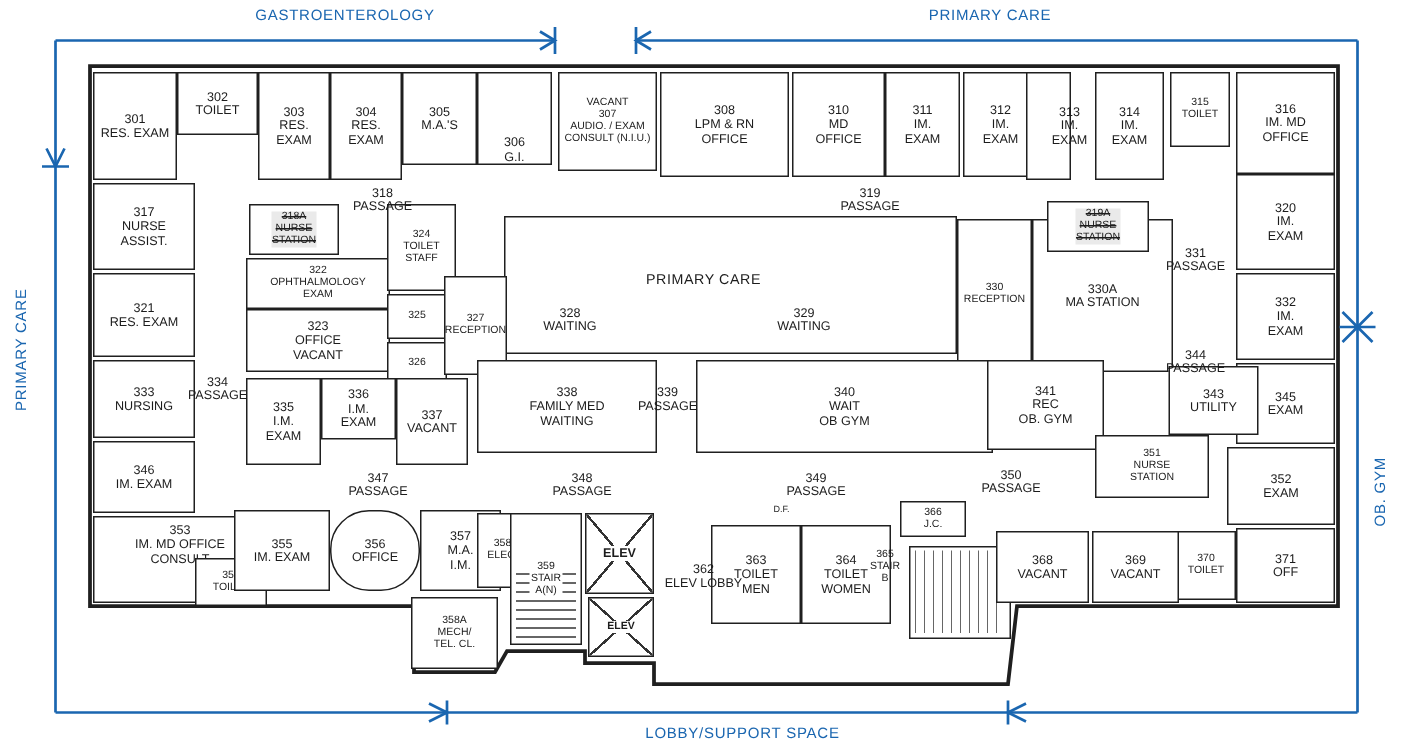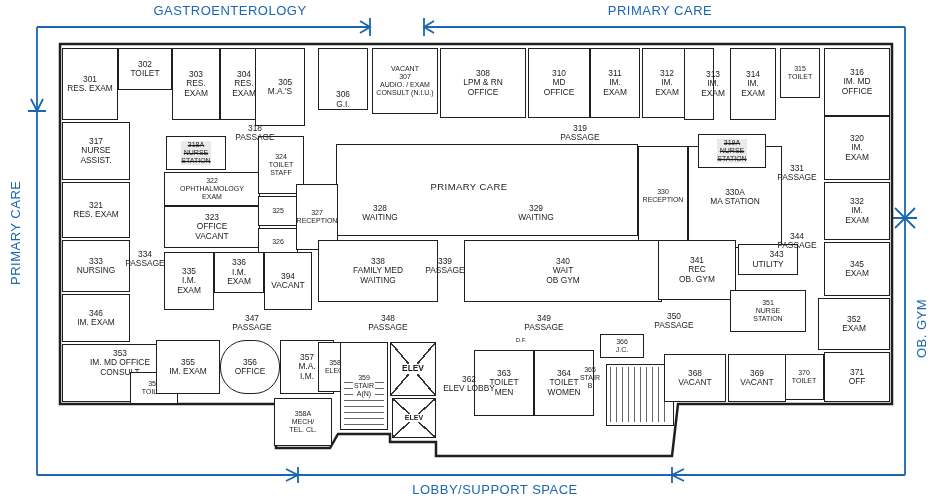--- a/index.html
+++ b/index.html
@@ -18,21 +18,21 @@
   .elev{background-image:
       linear-gradient(to top right,transparent calc(50% - .8px),#333 calc(50% - .8px),#333 calc(50% + .8px),transparent calc(50% + .8px)),
       linear-gradient(to bottom right,transparent calc(50% - .8px),#333 calc(50% - .8px),#333 calc(50% + .8px),transparent calc(50% + .8px));}
   .elev .rlabel{background:#fff;padding:0 2px;font-weight:bold;}
   .stair{overflow:hidden;}
   .stair .rlabel{position:relative;z-index:2;background:#fff;padding:0 1px;}
   .treads{position:absolute;left:3px;right:3px;bottom:2px;height:52%;z-index:1;
       background:repeating-linear-gradient(180deg,#666 0 1px,transparent 1px 6px);}
   .stair.nolabel .treads{height:92%;top:2px;
       background:repeating-linear-gradient(90deg,#666 0 1px,transparent 1px 6px);}
-  .peri{position:absolute;color:#1a66b0;font-size:13px;letter-spacing:.5px;z-index:4;
+  .peri{position:absolute;color:#1a66b0;font-size:10px;letter-spacing:.5px;z-index:4;
         display:flex;align-items:center;justify-content:center;text-align:center;}
   .peri.vert{writing-mode:vertical-rl;transform:rotate(180deg);}
 </style>
 </head>
 <body>
 
 <div id="canvas">
 
   <svg class="lines" width="940" height="502" viewBox="0 0 940 502">
 
@@ -82,21 +82,21 @@
     <div class="room  " style="left: 172px; top: 48px; width: 48px; height: 72px;">
       <span class="rlabel">303
 RES.
 EXAM</span>
     </div>
     <div class="room  " style="left: 220px; top: 48px; width: 48px; height: 72px;">
       <span class="rlabel">304
 RES.
 EXAM</span>
     </div>
-    <div class="room  " style="left: 255px; top: 48px; width: 50px; height: 78px; text-align: right;">
+    <div class="room  " style="left: 268px; top: 48px; width: 50px; height: 62px;">
       <span class="rlabel">305
 M.A.'S</span>
     </div>
     <div class="room  " style="left: 318px; top: 48px; width: 50px; height: 62px; align-items: flex-end;">
       <span class="rlabel">306
 G.I.</span>
     </div>
     <div class="room  small" style="left: 372px; top: 48px; width: 66px; height: 66px;">
       <span class="rlabel">VACANT
 307
@@ -261,21 +261,21 @@
       <span class="rlabel">335
 I.M.
 EXAM</span>
     </div>
     <div class="room  " style="left: 214px; top: 252px; width: 50px; height: 41px;">
       <span class="rlabel">336
 I.M.
 EXAM</span>
     </div>
     <div class="room  " style="left: 264px; top: 252px; width: 48px; height: 58px;">
-      <span class="rlabel">394
+      <span class="rlabel">337
 VACANT</span>
     </div>
     <div class="room  " style="left: 318px; top: 240px; width: 120px; height: 62px;">
       <span class="rlabel">338
 FAMILY MED
 WAITING</span>
     </div>
     <div class="room label " style="left: 420px; top: 252px; width: 50px; height: 28px;">
       <span class="rlabel">339
 PASSAGE</span>
@@ -283,21 +283,21 @@
     <div class="room  " style="left: 464px; top: 240px; width: 198px; height: 62px;">
       <span class="rlabel">340
 WAIT
 OB GYM</span>
     </div>
     <div class="room  " style="left: 658px; top: 240px; width: 78px; height: 60px;">
       <span class="rlabel">341
 REC
 OB. GYM</span>
     </div>
-    <div class="room  " style="left: 738px; top: 244px; width: 60px; height: 31px; text-align: right;">
+    <div class="room  " style="left: 779px; top: 244px; width: 60px; height: 46px;">
       <span class="rlabel">343
 UTILITY</span>
     </div>
     <div class="room  small" style="left: 730px; top: 290px; width: 76px; height: 42px;">
       <span class="rlabel">351
 NURSE
 STATION</span>
     </div>
     <div class="room label " style="left: 200px; top: 310px; width: 104px; height: 26px;">
       <span class="rlabel">347

